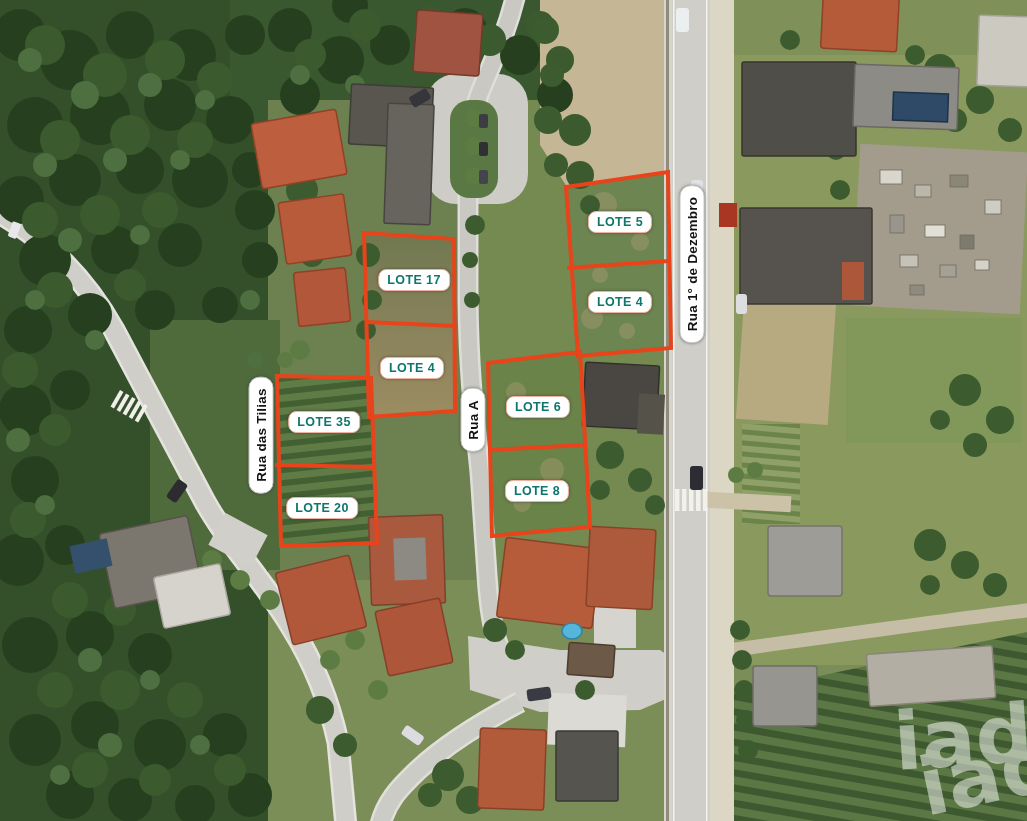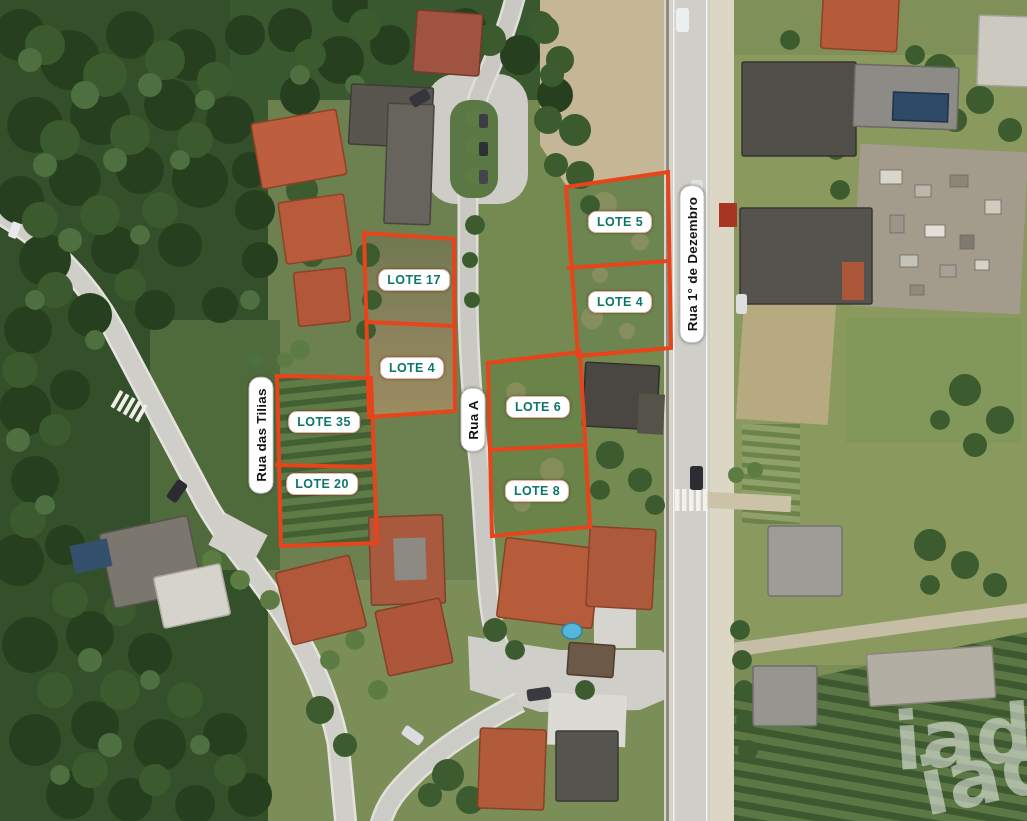--- a/index.html
+++ b/index.html
@@ -369,21 +369,21 @@
 
   <g fill="#ffffff" opacity=".5" font-family="DejaVu Sans, sans-serif" font-weight="bold">
     <text font-size="80" transform="translate(896,770) rotate(-4)">iad</text>
     <text font-size="80" transform="translate(926,816) rotate(-12)">iad</text>
   </g>
 </svg>
 
   <div class="pill" style="left:414px;top:280px">LOTE 17</div>
   <div class="pill" style="left:412px;top:368px">LOTE 4</div>
   <div class="pill" style="left:324px;top:422px">LOTE 35</div>
-  <div class="pill" style="left:322px;top:484px">LOTE 20</div>
+  <div class="pill" style="left:322px;top:508px">LOTE 20</div>
   <div class="pill" style="left:538px;top:407px">LOTE 6</div>
   <div class="pill" style="left:537px;top:491px">LOTE 8</div>
   <div class="pill" style="left:620px;top:222px">LOTE 5</div>
   <div class="pill" style="left:620px;top:302px">LOTE 4</div>
 
   <div class="pill street v" style="left:261px;top:435px">Rua das Tilias</div>
   <div class="pill street v" style="left:473px;top:420px">Rua A</div>
   <div class="pill street v" style="left:692px;top:264px">Rua 1° de Dezembro</div>
 
 </div>

